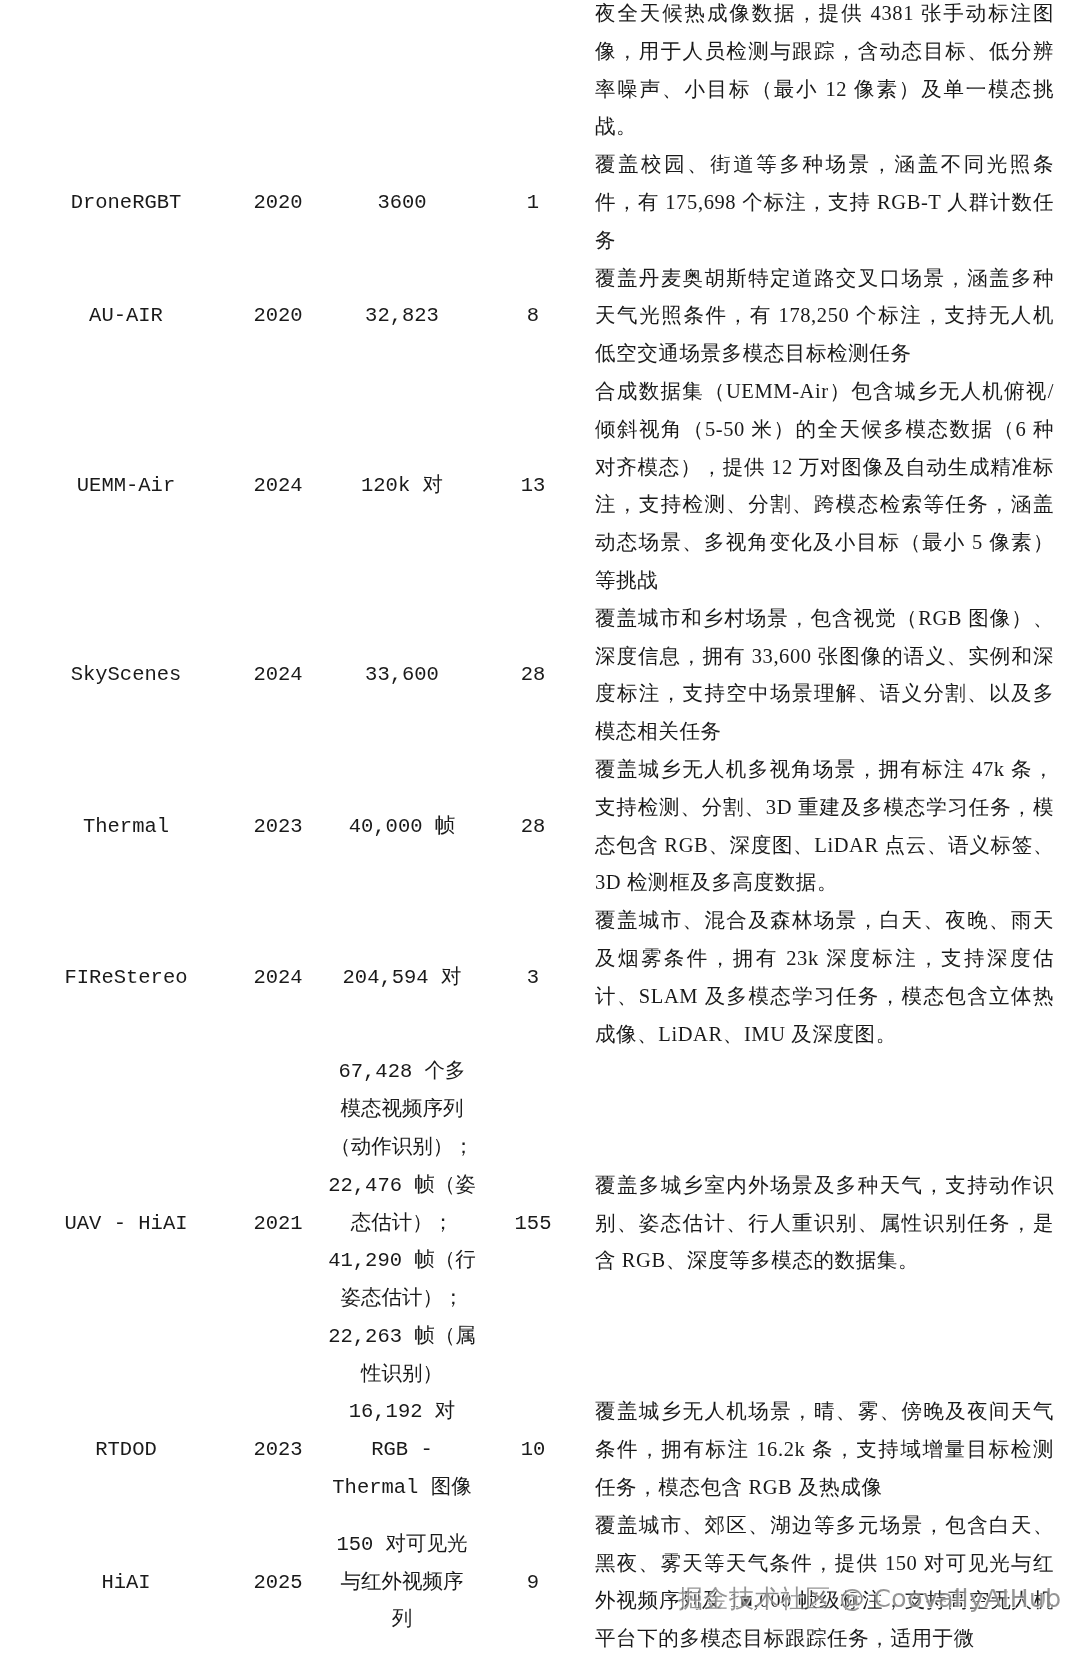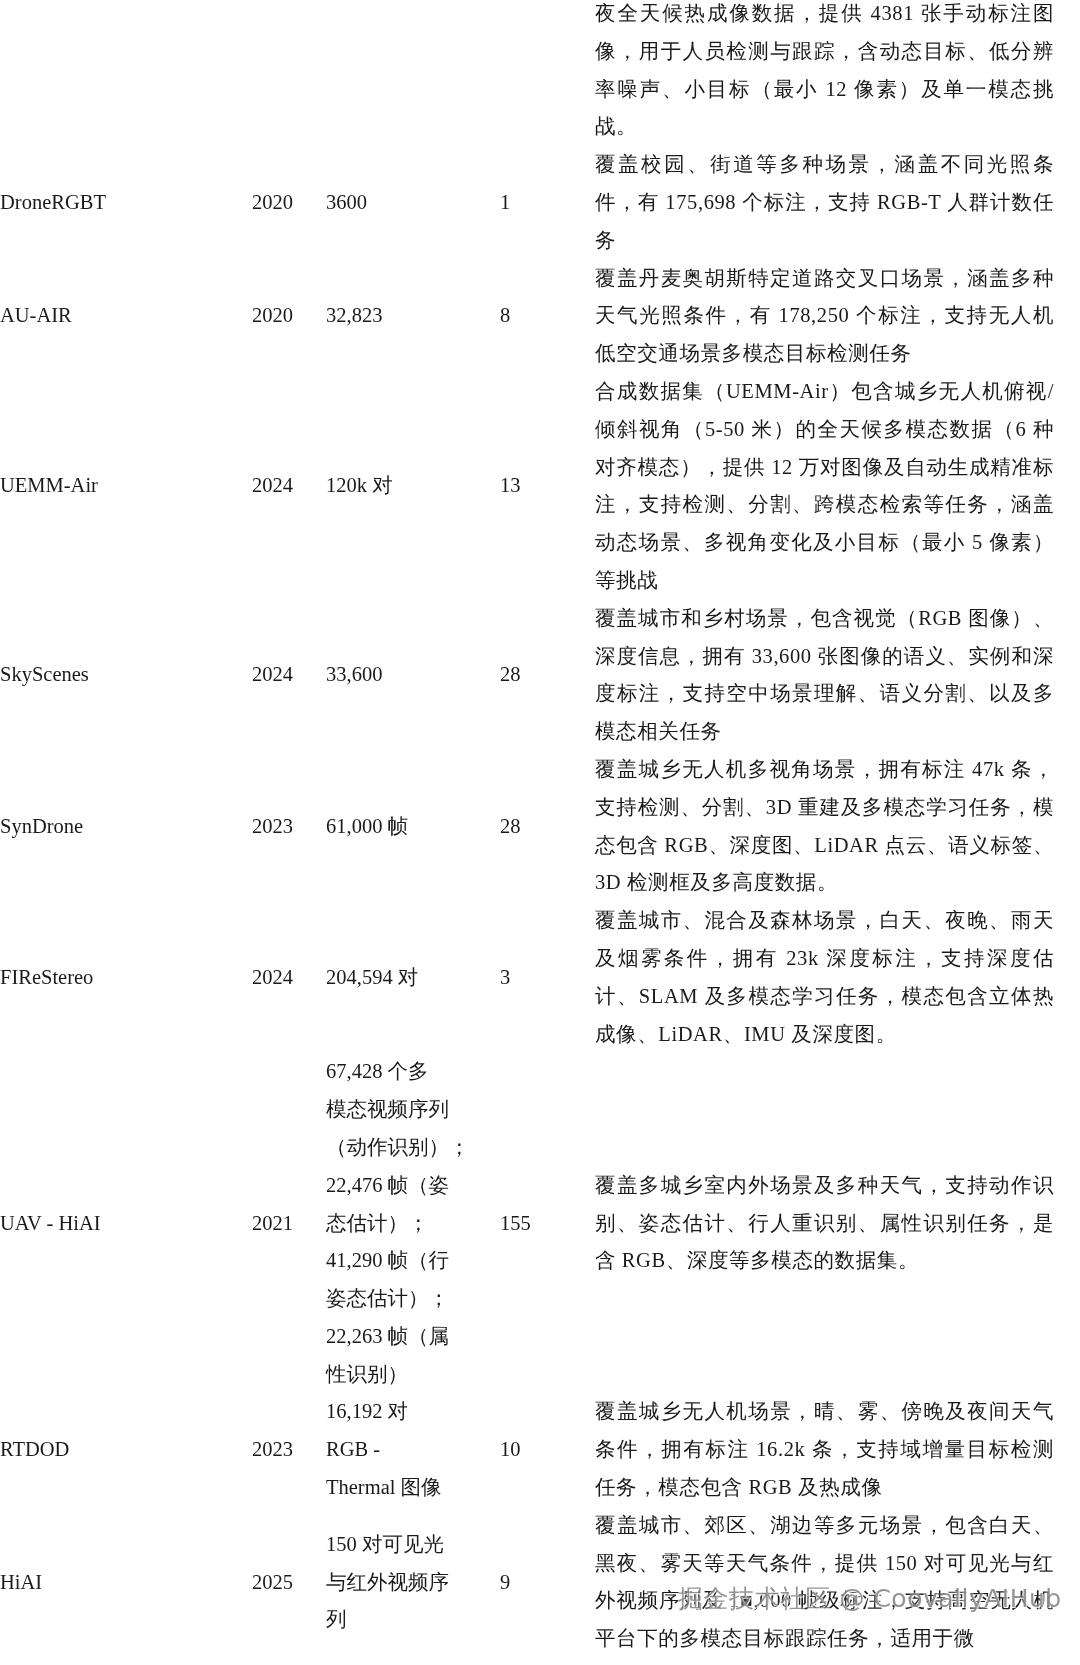--- a/index.html
+++ b/index.html
@@ -31,20 +31,22 @@
     vertical-align: middle;
     font-size: 20.5px;
     line-height: 37.8px;
   }
   col.c-name { width: 252px; }
   col.c-year { width: 52px; }
   col.c-qty { width: 196px; }
   col.c-cls { width: 66px; }
   col.c-desc { width: 514px; }
   td.name, td.year, td.qty, td.cls {
+    text-align: center;
+    font-family: Liberation Mono, monospace;
   }
   td.year { padding-left: 0; }
   td.qty { padding: 0 22px !important; }
   td.desc {
     padding-left: 29px !important;
     padding-right: 26px !important;
     text-align: justify;
     text-justify: inter-ideograph;
     letter-spacing: 0.6px;
   }
@@ -113,24 +115,24 @@
       <tr class="row">
         <td class="name">SkyScenes</td>
         <td class="year">2024</td>
         <td class="qty">
             <span class="qty-line">33,600</span>
           </td>
         <td class="cls">28</td>
         <td class="desc">覆盖城市和乡村场景，包含视觉（RGB 图像）、深度信息，拥有 33,600 张图像的语义、实例和深度标注，支持空中场景理解、语义分割、以及多模态相关任务</td>
       </tr>
       <tr class="row">
-        <td class="name">SynDrone</td>
+        <td class="name">Thermal</td>
         <td class="year">2023</td>
         <td class="qty">
-            <span class="qty-line">61,000 帧</span>
+            <span class="qty-line">40,000 帧</span>
           </td>
         <td class="cls">28</td>
         <td class="desc">覆盖城乡无人机多视角场景，拥有标注 47k 条，支持检测、分割、3D 重建及多模态学习任务，模态包含 RGB、深度图、LiDAR 点云、语义标签、3D 检测框及多高度数据。</td>
       </tr>
       <tr class="row">
         <td class="name">FIReStereo</td>
         <td class="year">2024</td>
         <td class="qty">
             <span class="qty-line">204,594 对</span>
           </td>

